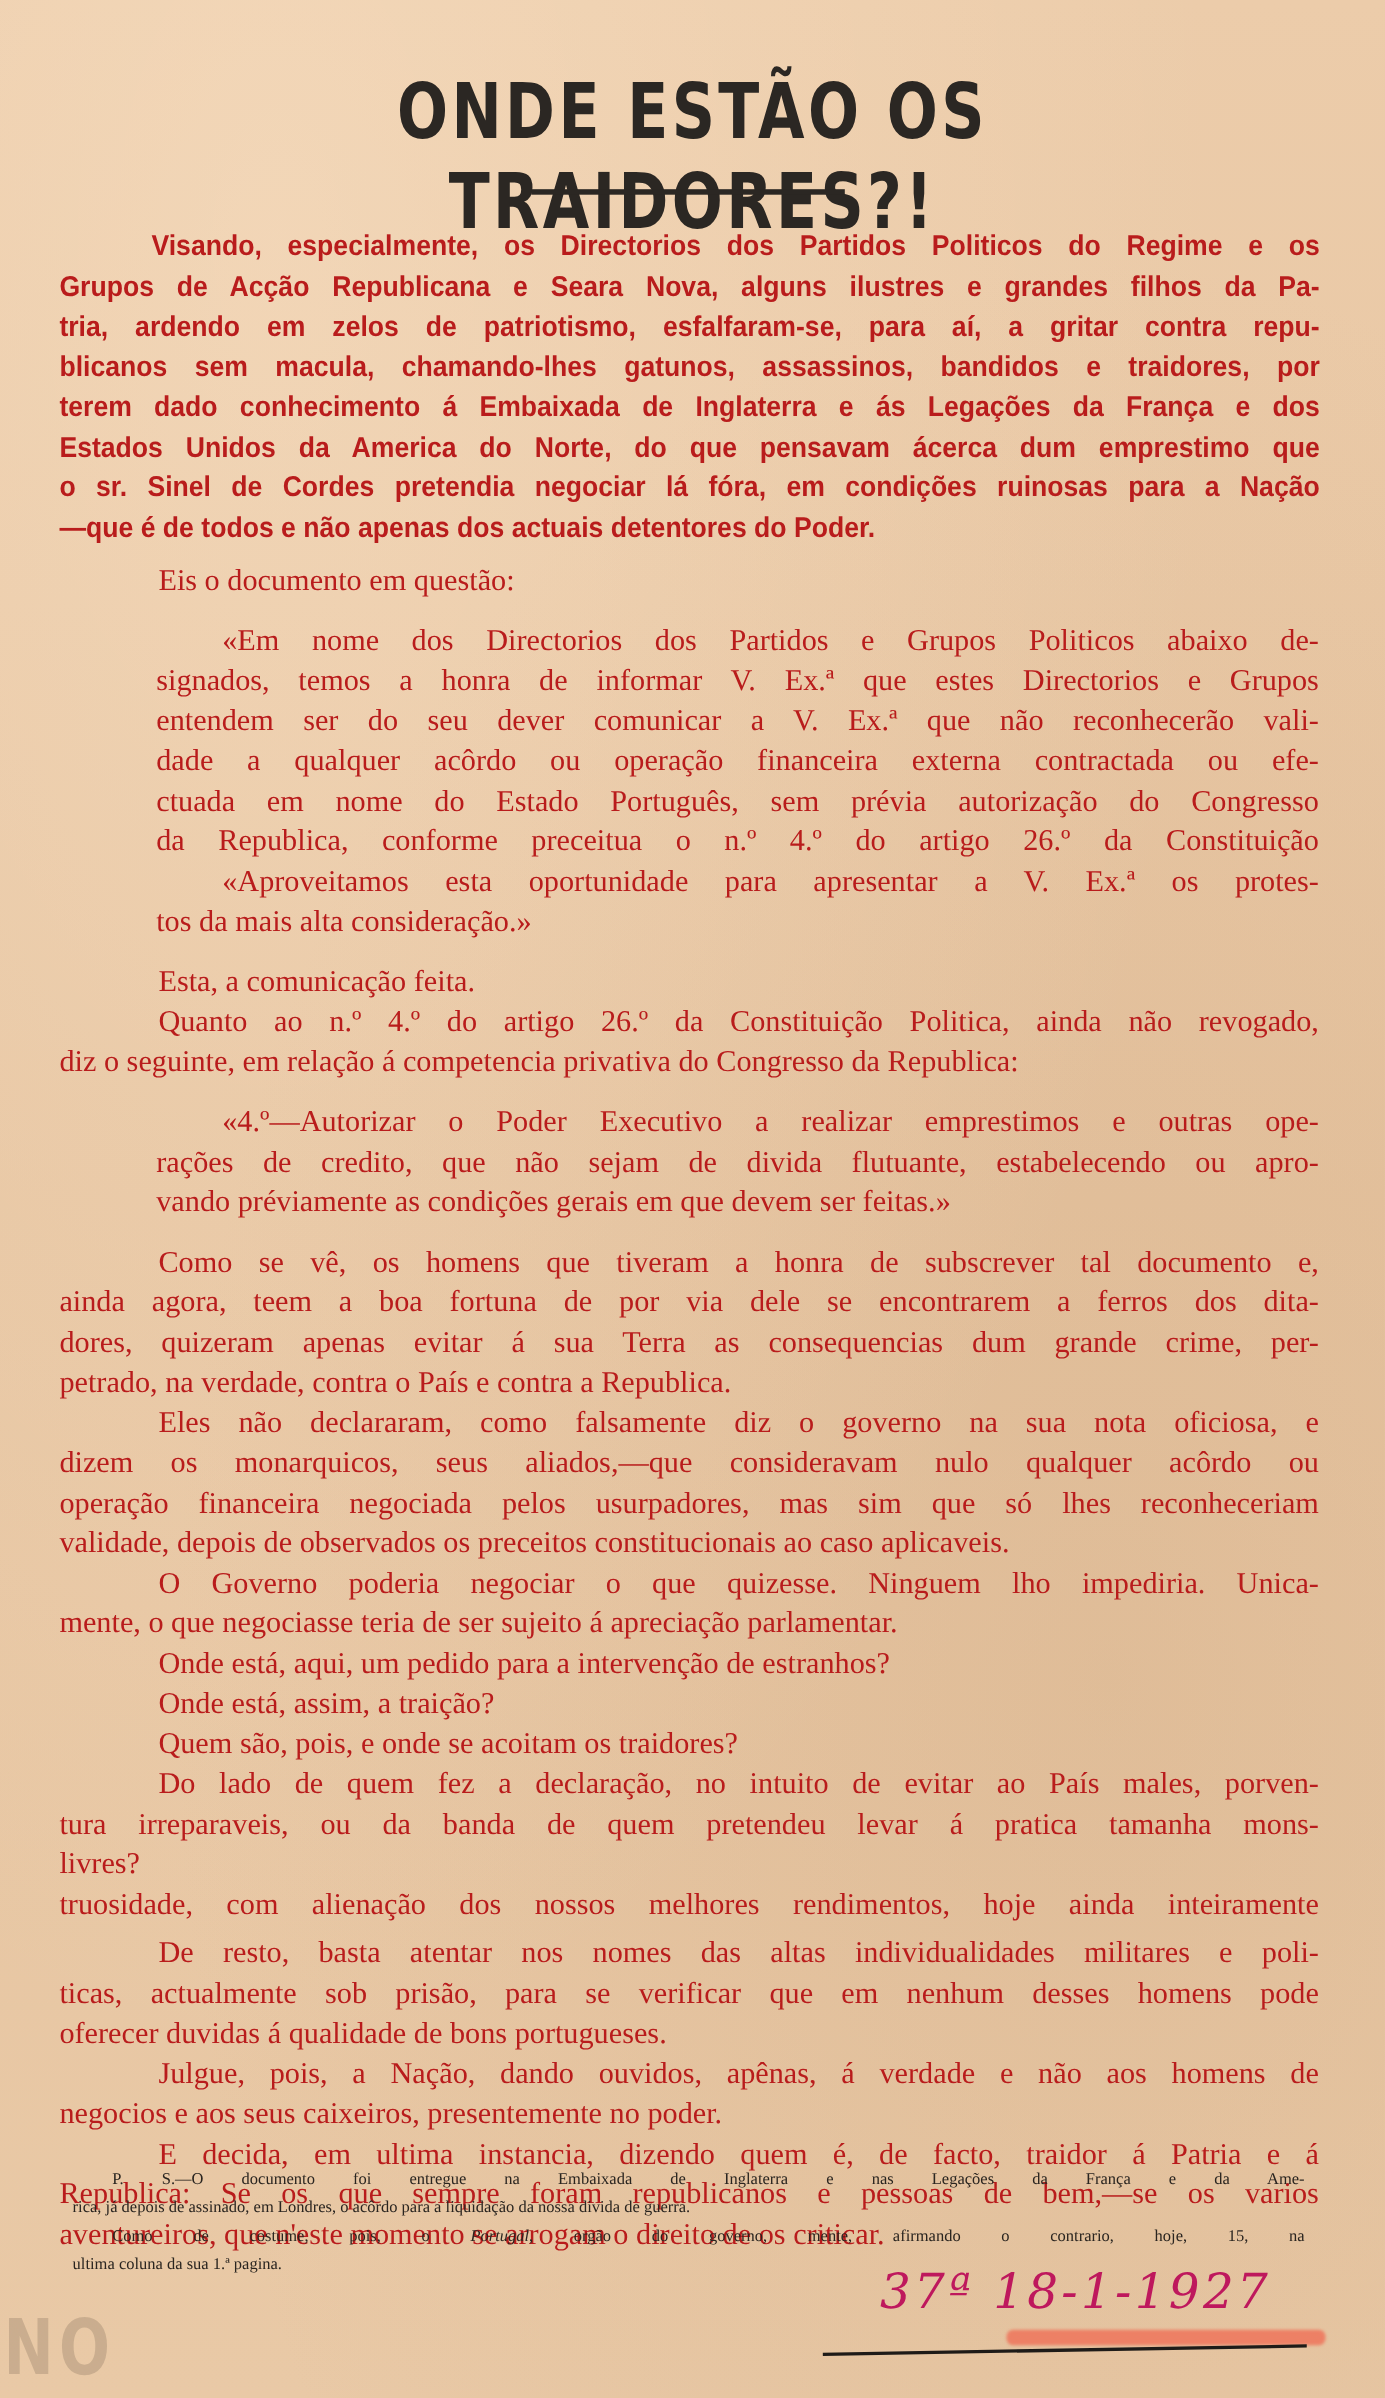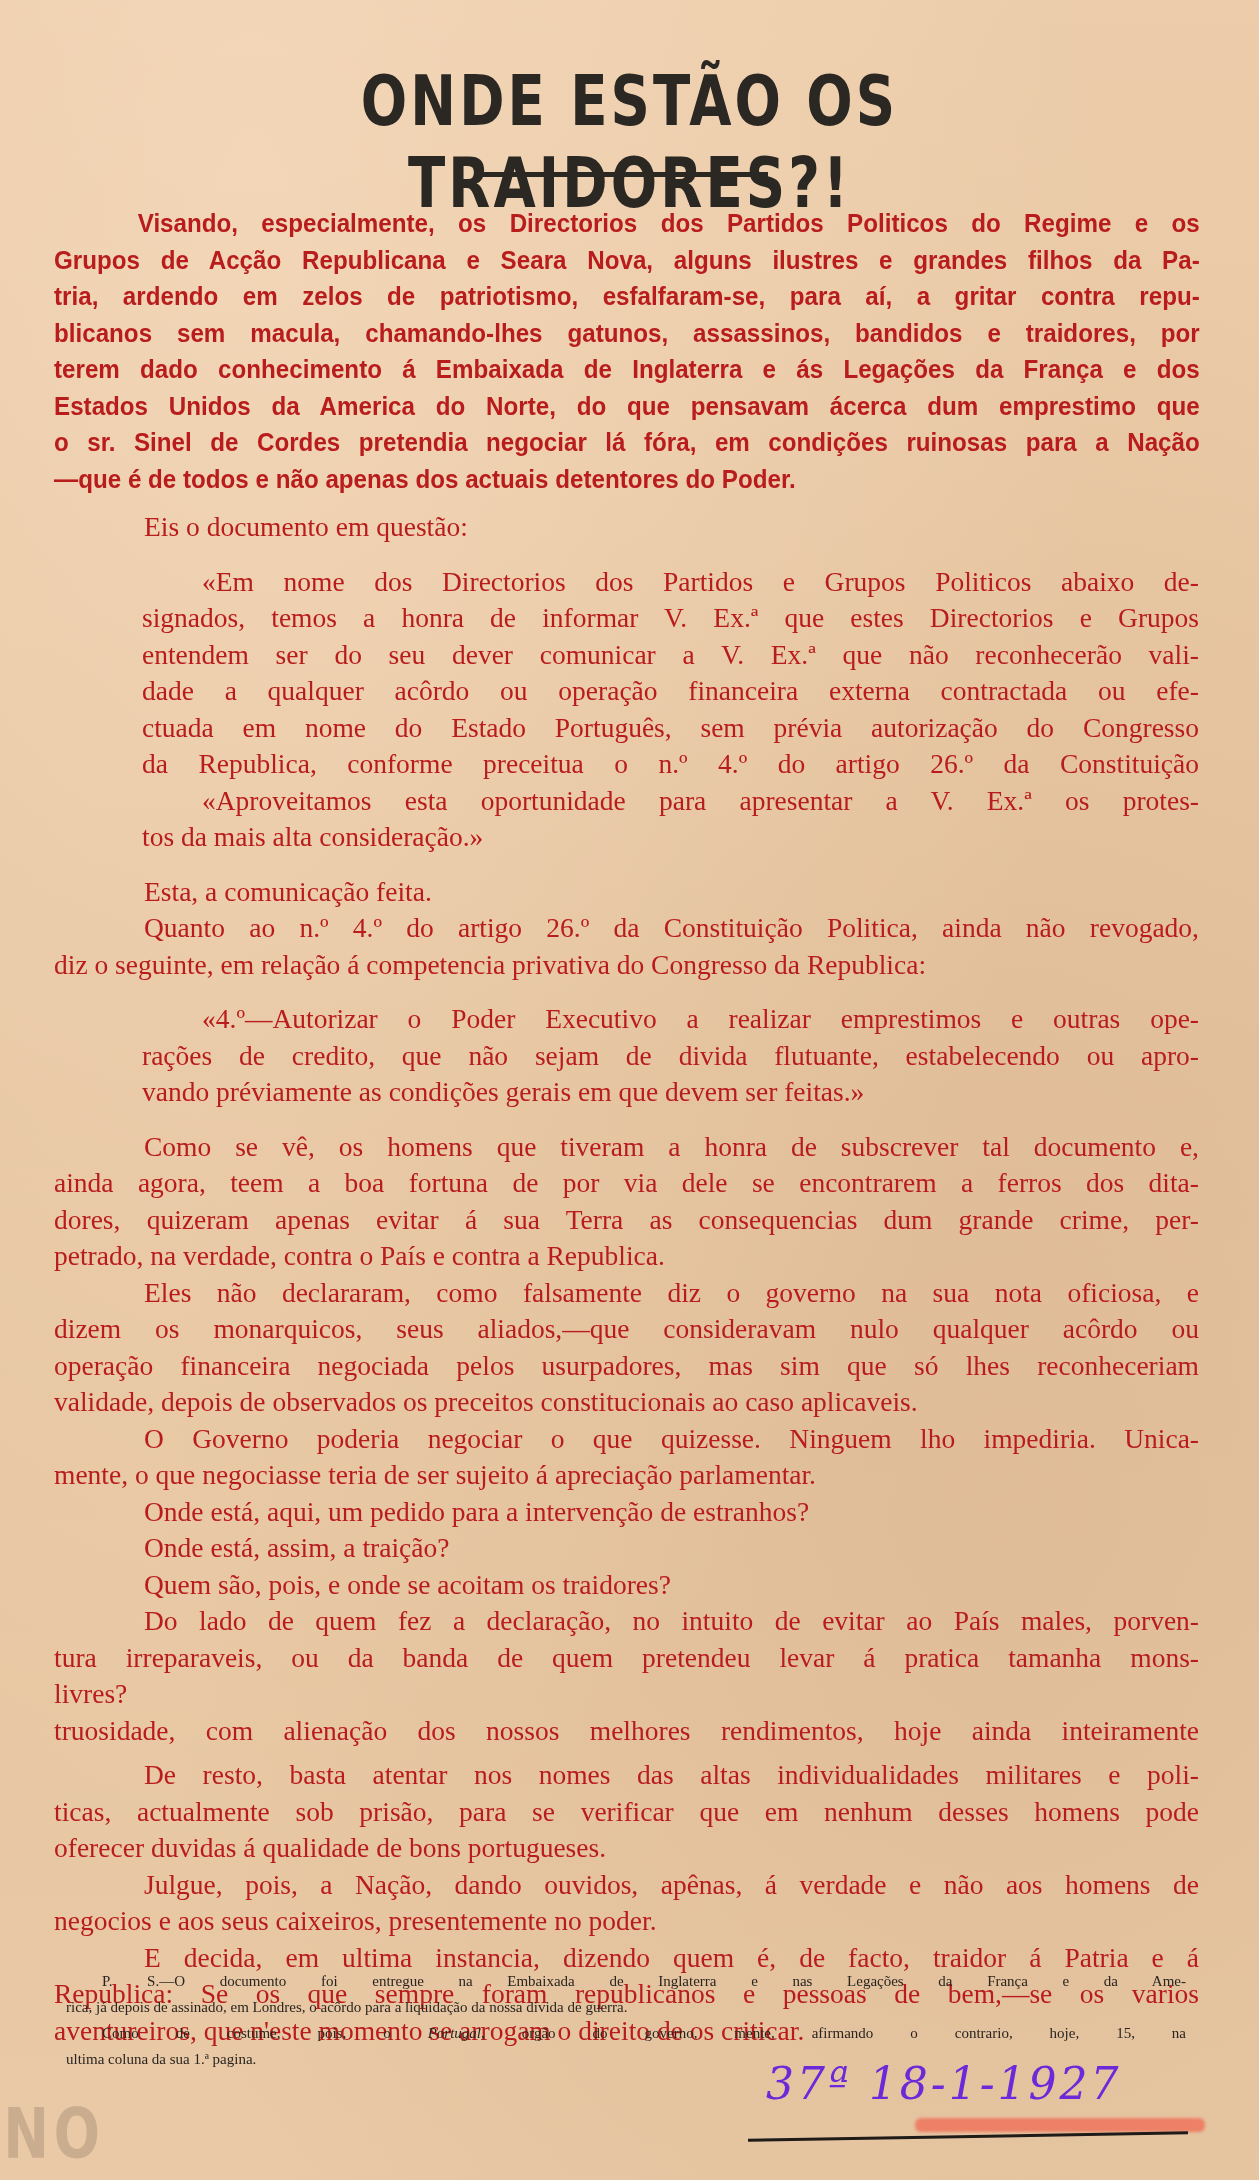--- a/index.html
+++ b/index.html
@@ -38,23 +38,23 @@
   .quote { padding-left: 88px; width: 1057px; }
   p { margin: 0; }
   .gap { height: 18px; }
   .gap-s { height: 8px; }
   .ps {
     position: absolute; left: 66px; top: 1968px; width: 1120px;
     font-family: Liberation Serif, serif; font-size: 15px; line-height: 26px; color: #2a2520;
   }
   .ps .ind { padding-left: 36px; }
   .sig {
-    position: absolute; left: 766px; top: 2058px;
+    position: absolute; left: 800px; top: 2058px;
     font-family: "DejaVu Serif", serif; font-style: italic; font-size: 44px;
-    color: #6d28d9; letter-spacing: 3px;
+    color: #be185d; letter-spacing: 3px;
   }
   .sig-line { position: absolute; left: 748px; top: 2135px; width: 440px; height: 3px; background: #1e1b18; transform: rotate(-1deg); }
   .red-mark { position: absolute; left: 915px; top: 2118px; width: 290px; height: 14px; background: #f06a52; opacity: 0.75; border-radius: 6px; filter: blur(1.5px); }
   .ghost {
     position: absolute; left: 100px; top: 2090px; font-family: "DejaVu Sans", sans-serif;
     font-weight: bold; font-size: 70px; color: rgba(60,50,40,0.18); transform: scale(-0.78,-1); transform-origin: left;
     letter-spacing: 6px; white-space: nowrap;
   }
 </style>
 </head>

